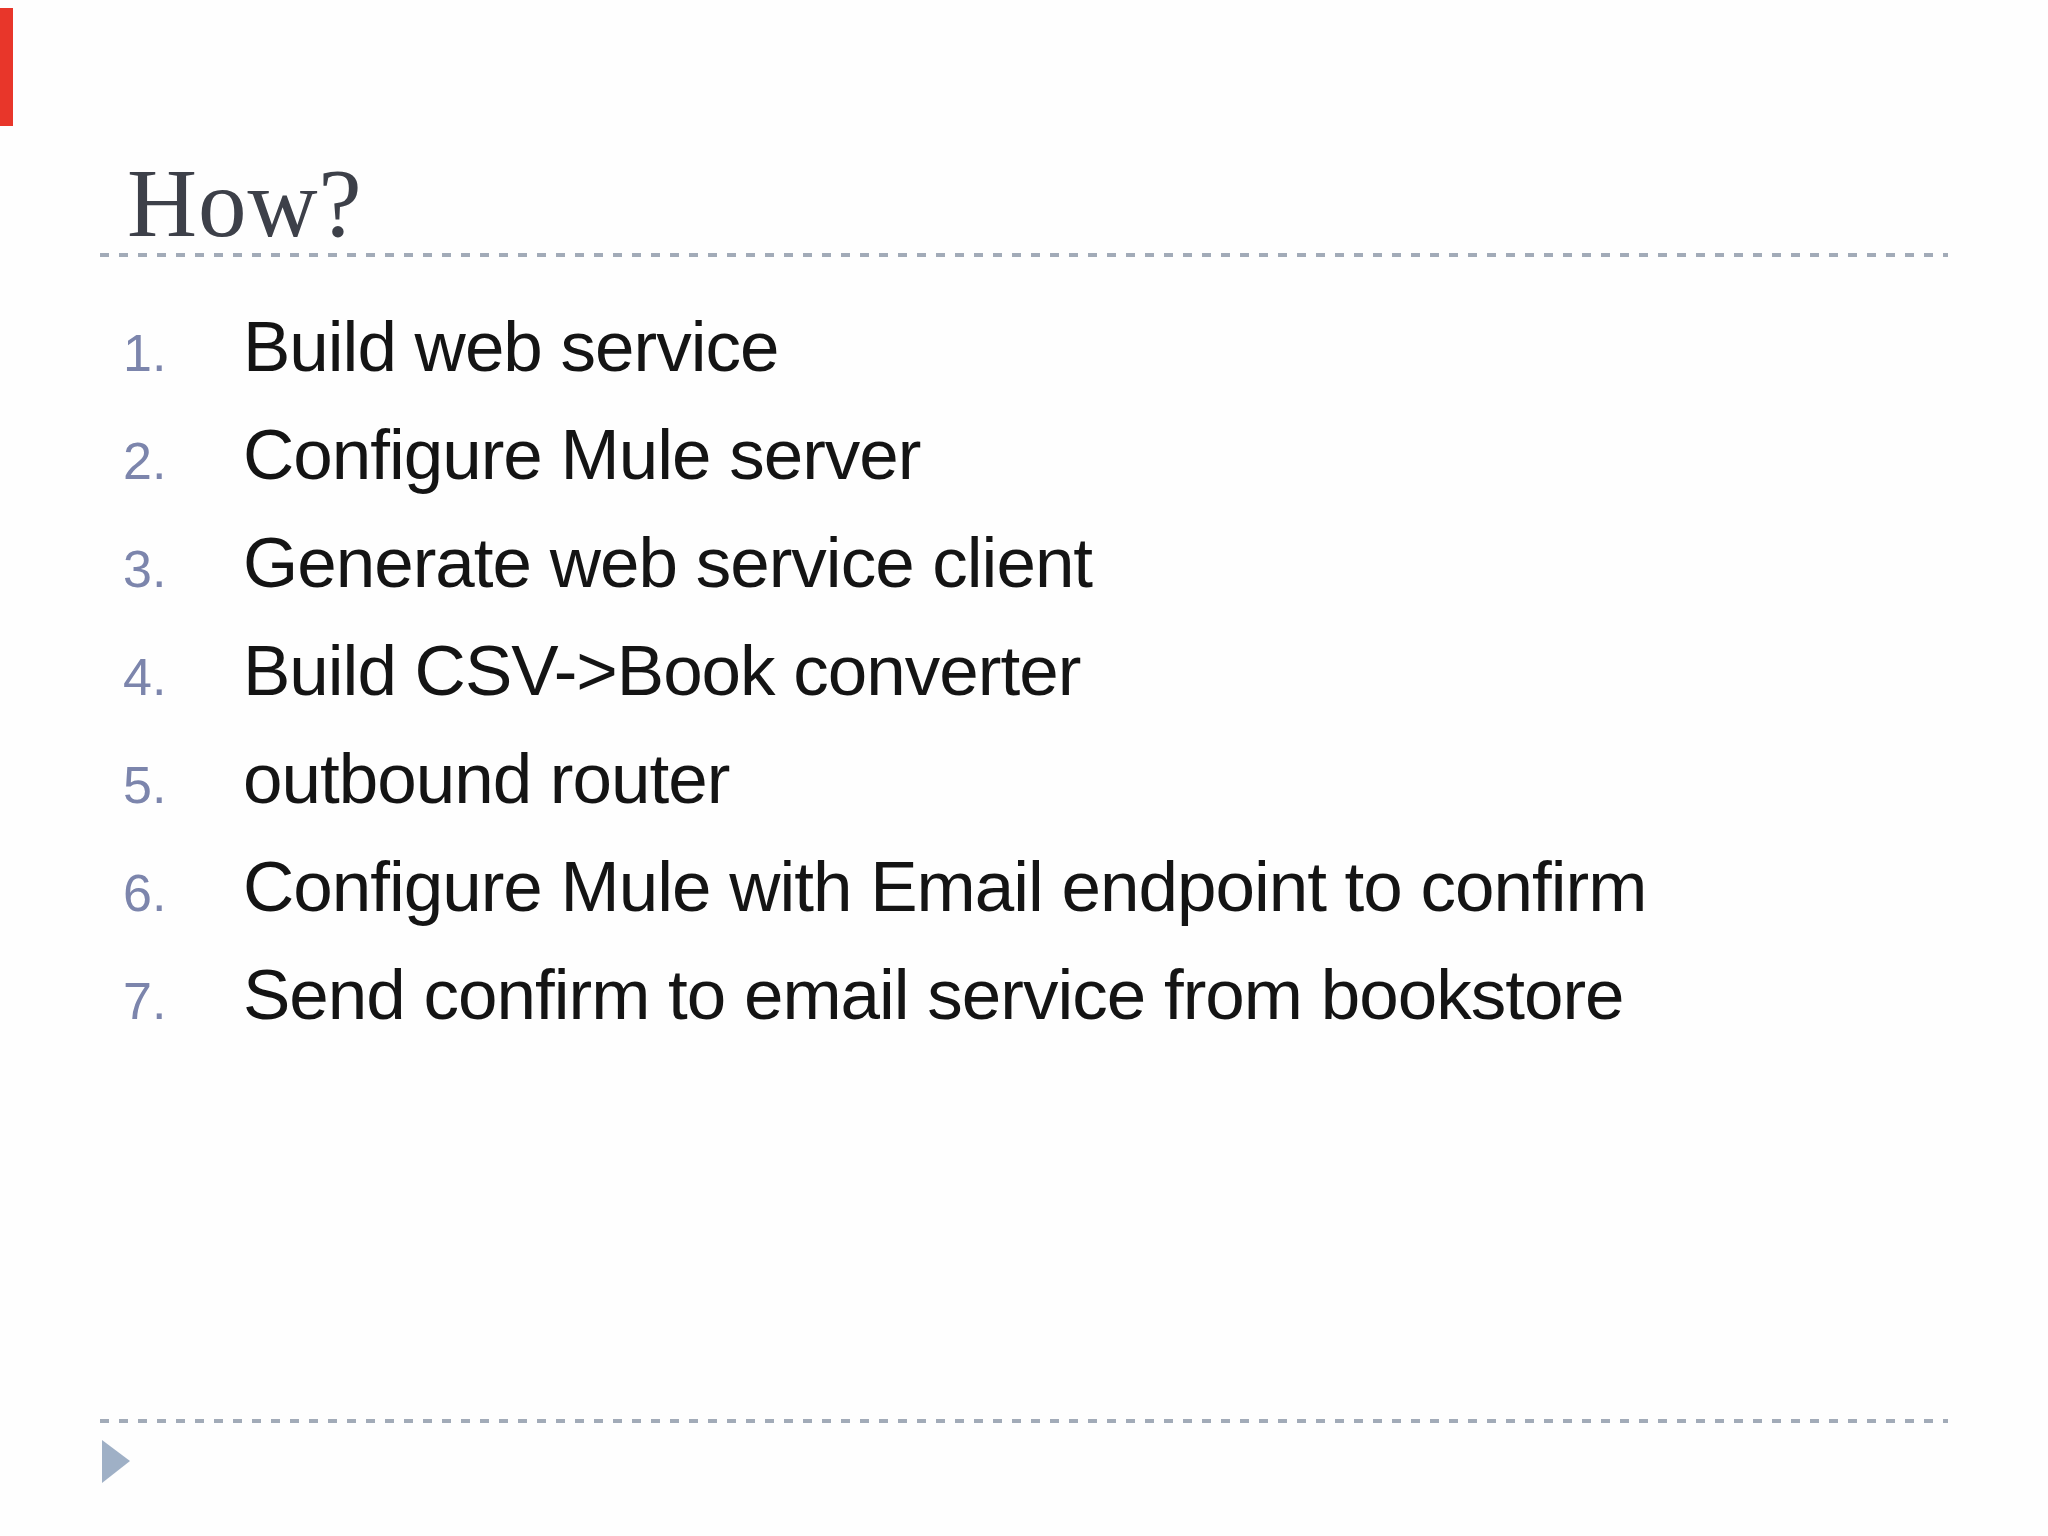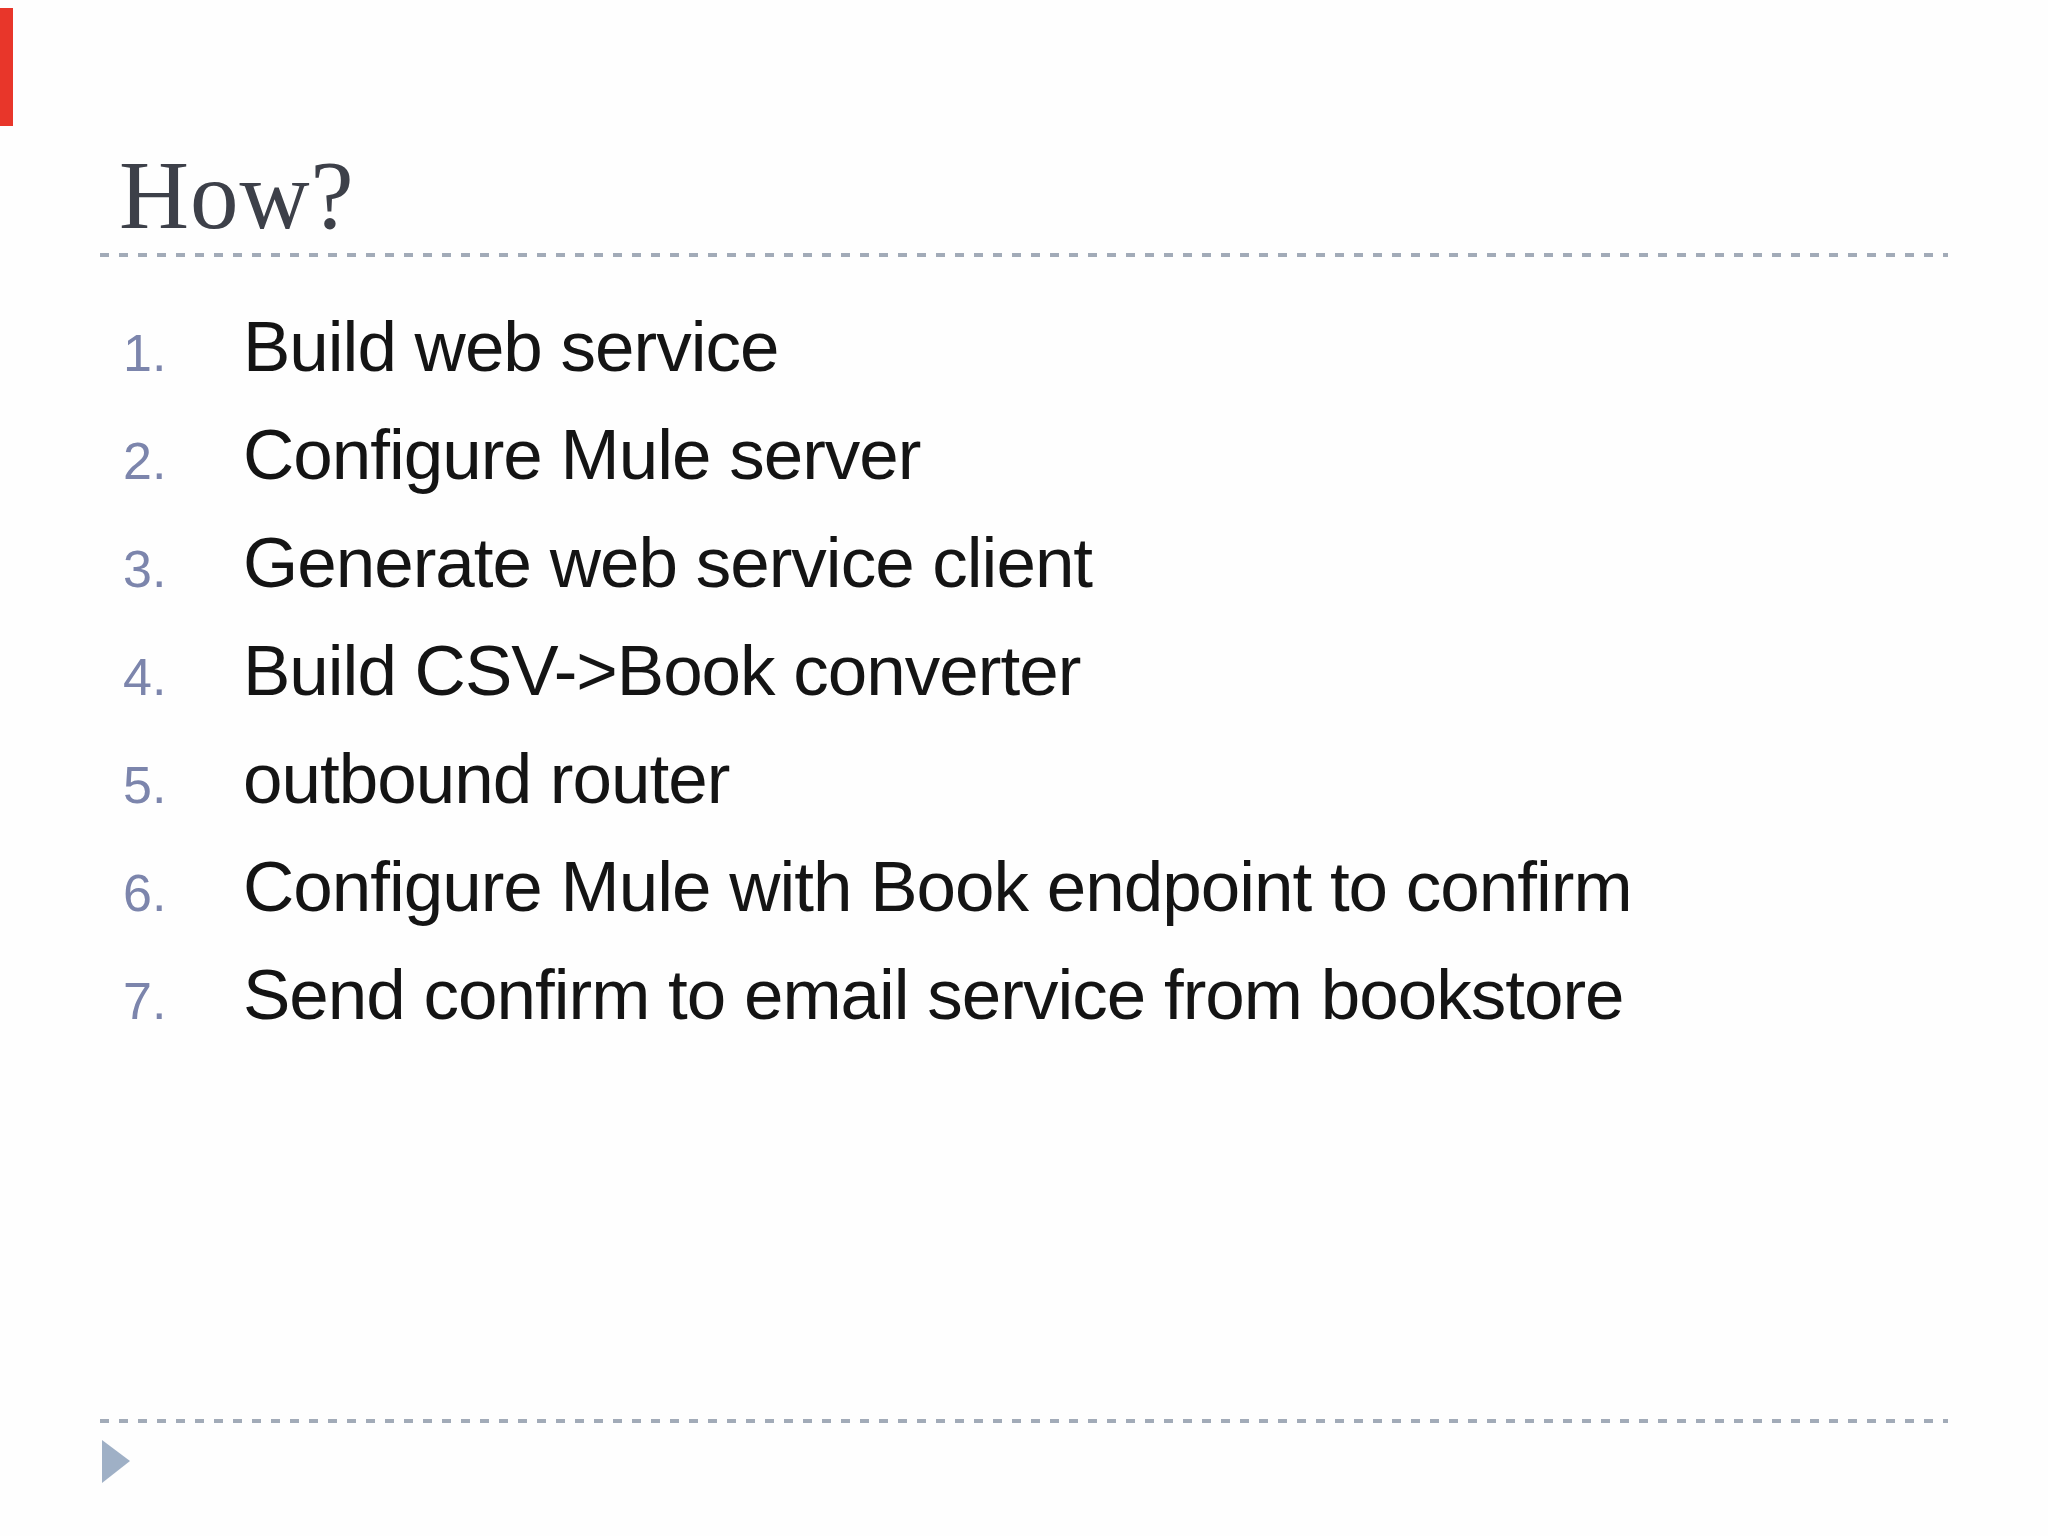--- a/index.html
+++ b/index.html
@@ -19,21 +19,21 @@
     left: 0;
     top: 8px;
     width: 13px;
     height: 118px;
     background: var(--accent_red, #e8362a);
   }
   .title {
     position: absolute;
     left: 119px;
     top: 140px;
-    margin: 0;
+    margin: 8px;
     font-family: "Liberation Serif", serif;
     font-weight: 400;
     font-size: 97px;
     line-height: normal;
     letter-spacing: 1px;
     color: var(--title_color, #3d4049);
   }
   .rule {
     position: absolute;
     left: 100px;
@@ -121,21 +121,21 @@
       </li>
       <li class="item">
         <span class="num">5.</span>
         <div class="txt">
           <div class="line">outbound router</div>
         </div>
       </li>
       <li class="item">
         <span class="num">6.</span>
         <div class="txt">
-          <div class="line">Configure Mule with Book endpoint to confirm</div>
+          <div class="line">Configure Mule with Email endpoint to confirm</div>
         </div>
       </li>
       <li class="item">
         <span class="num">7.</span>
         <div class="txt">
           <div class="line">Send confirm to email service from bookstore</div>
         </div>
       </li>
     </ol>
   <div class="rule rule-bottom"></div>

